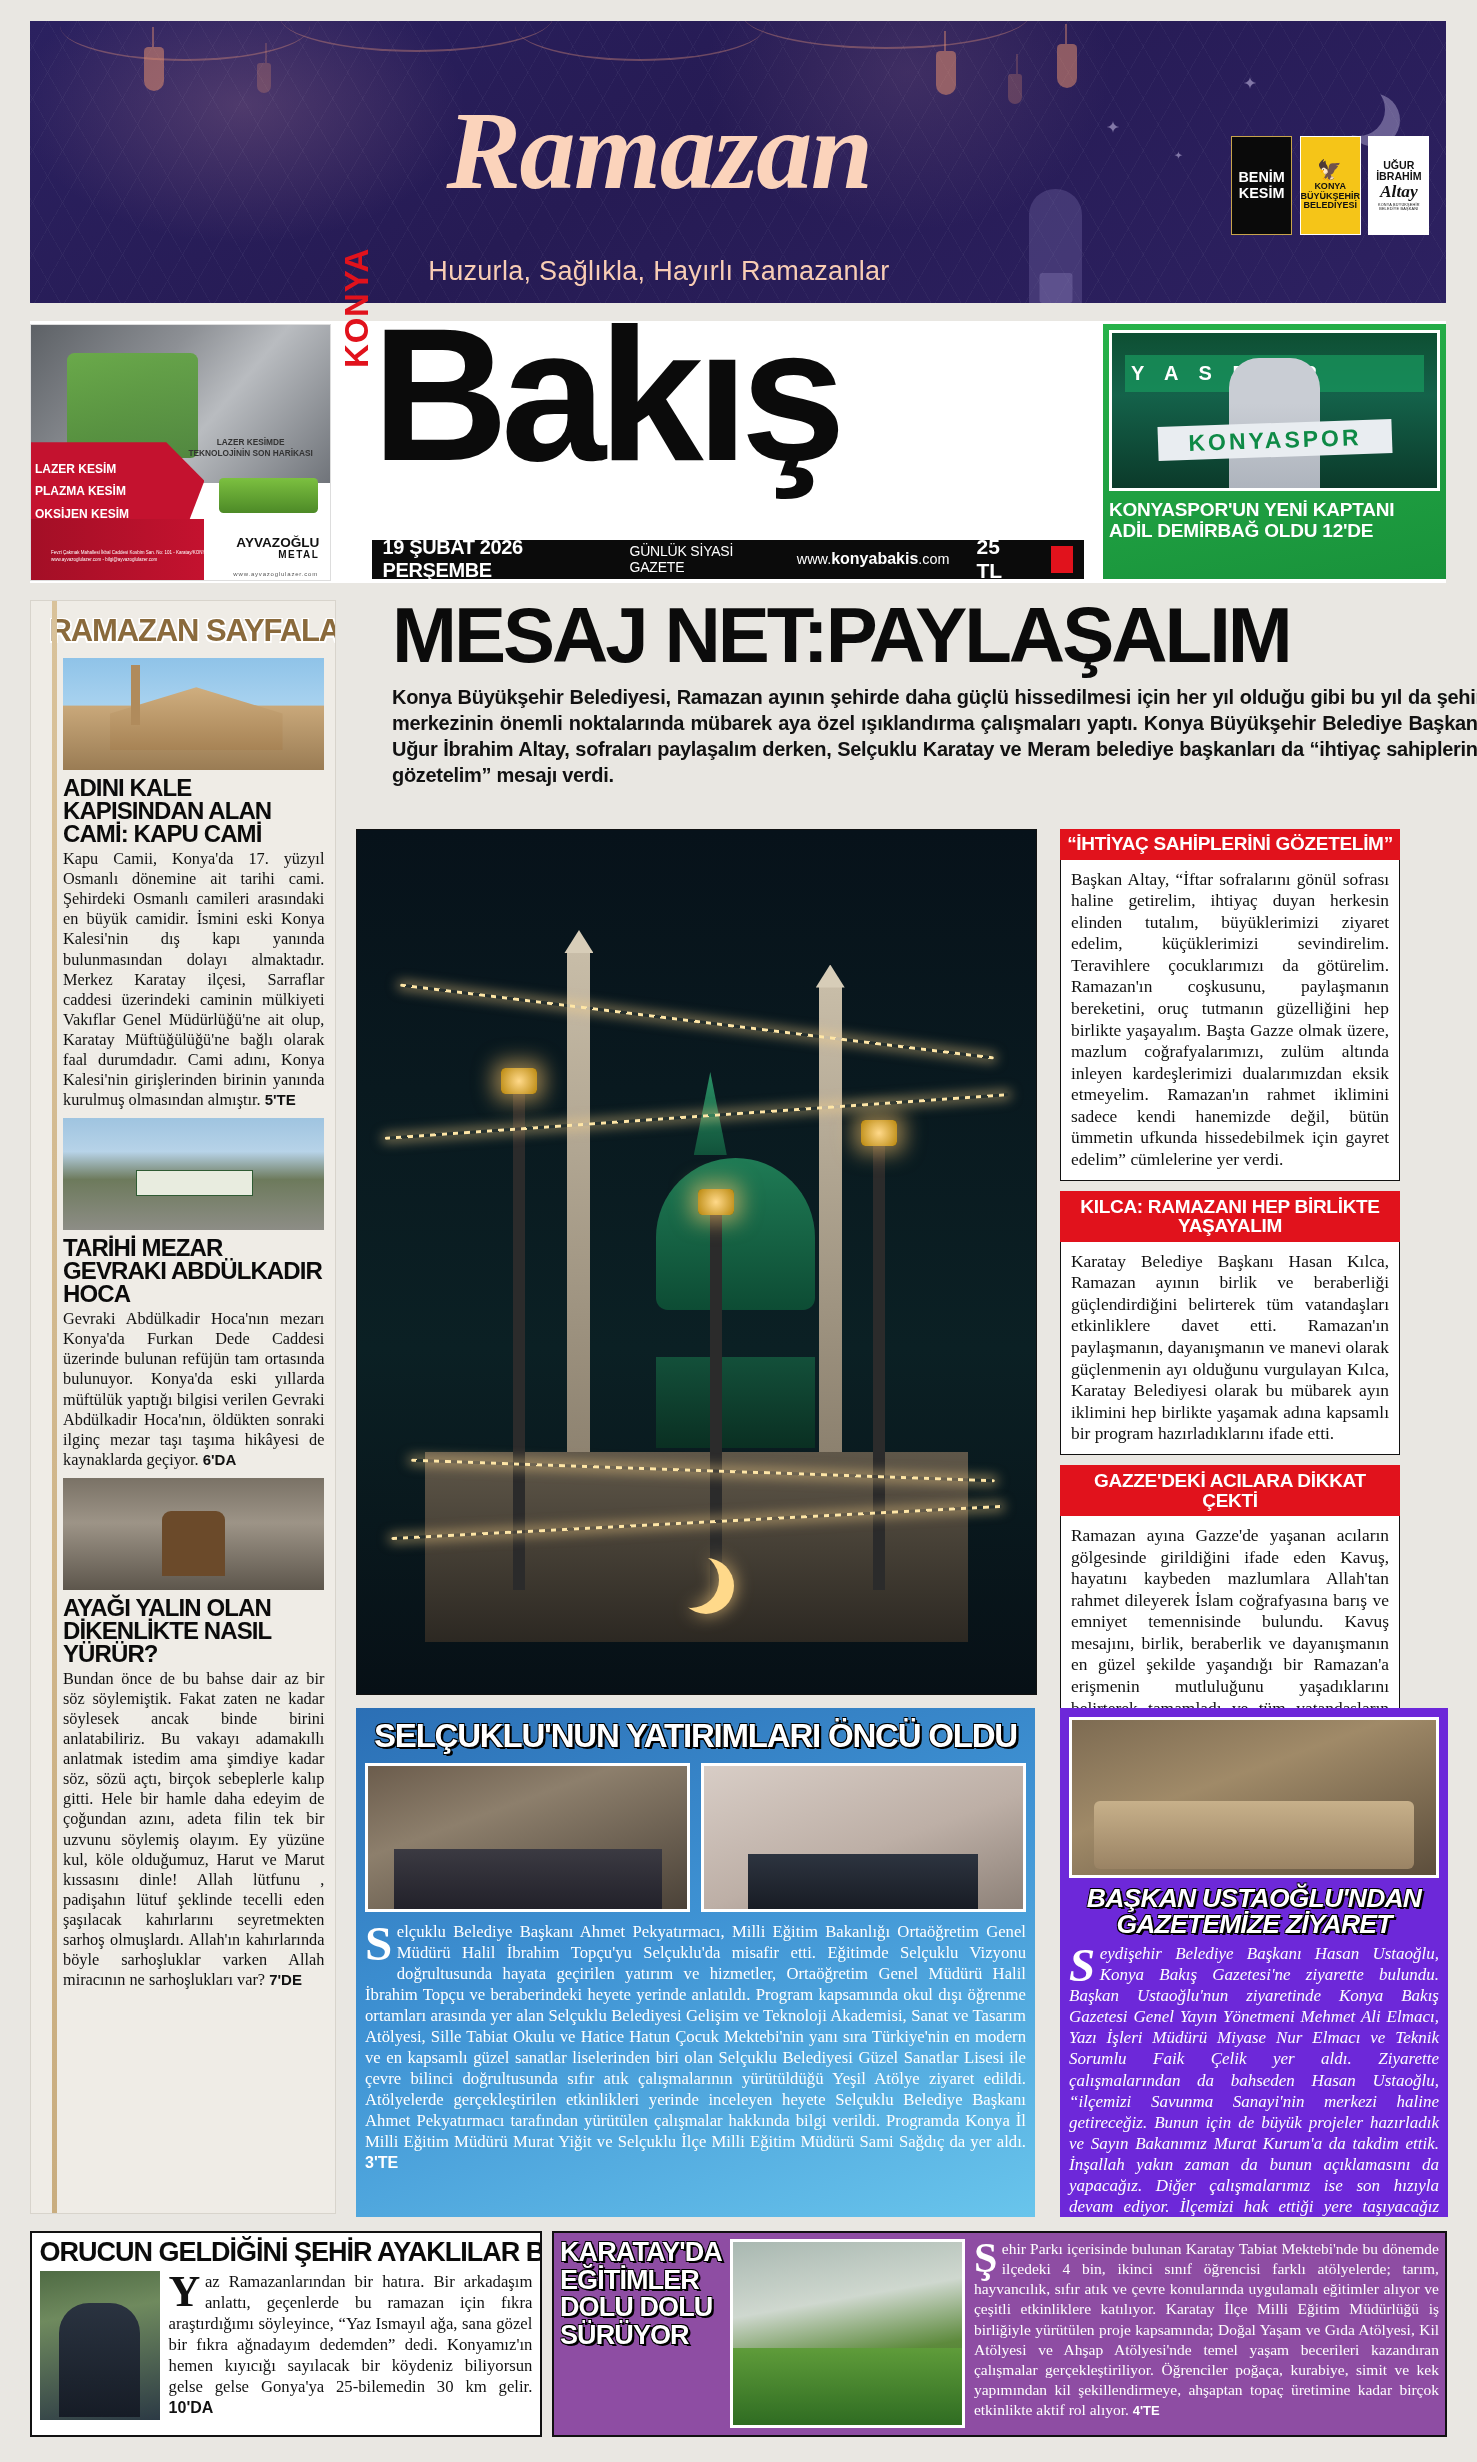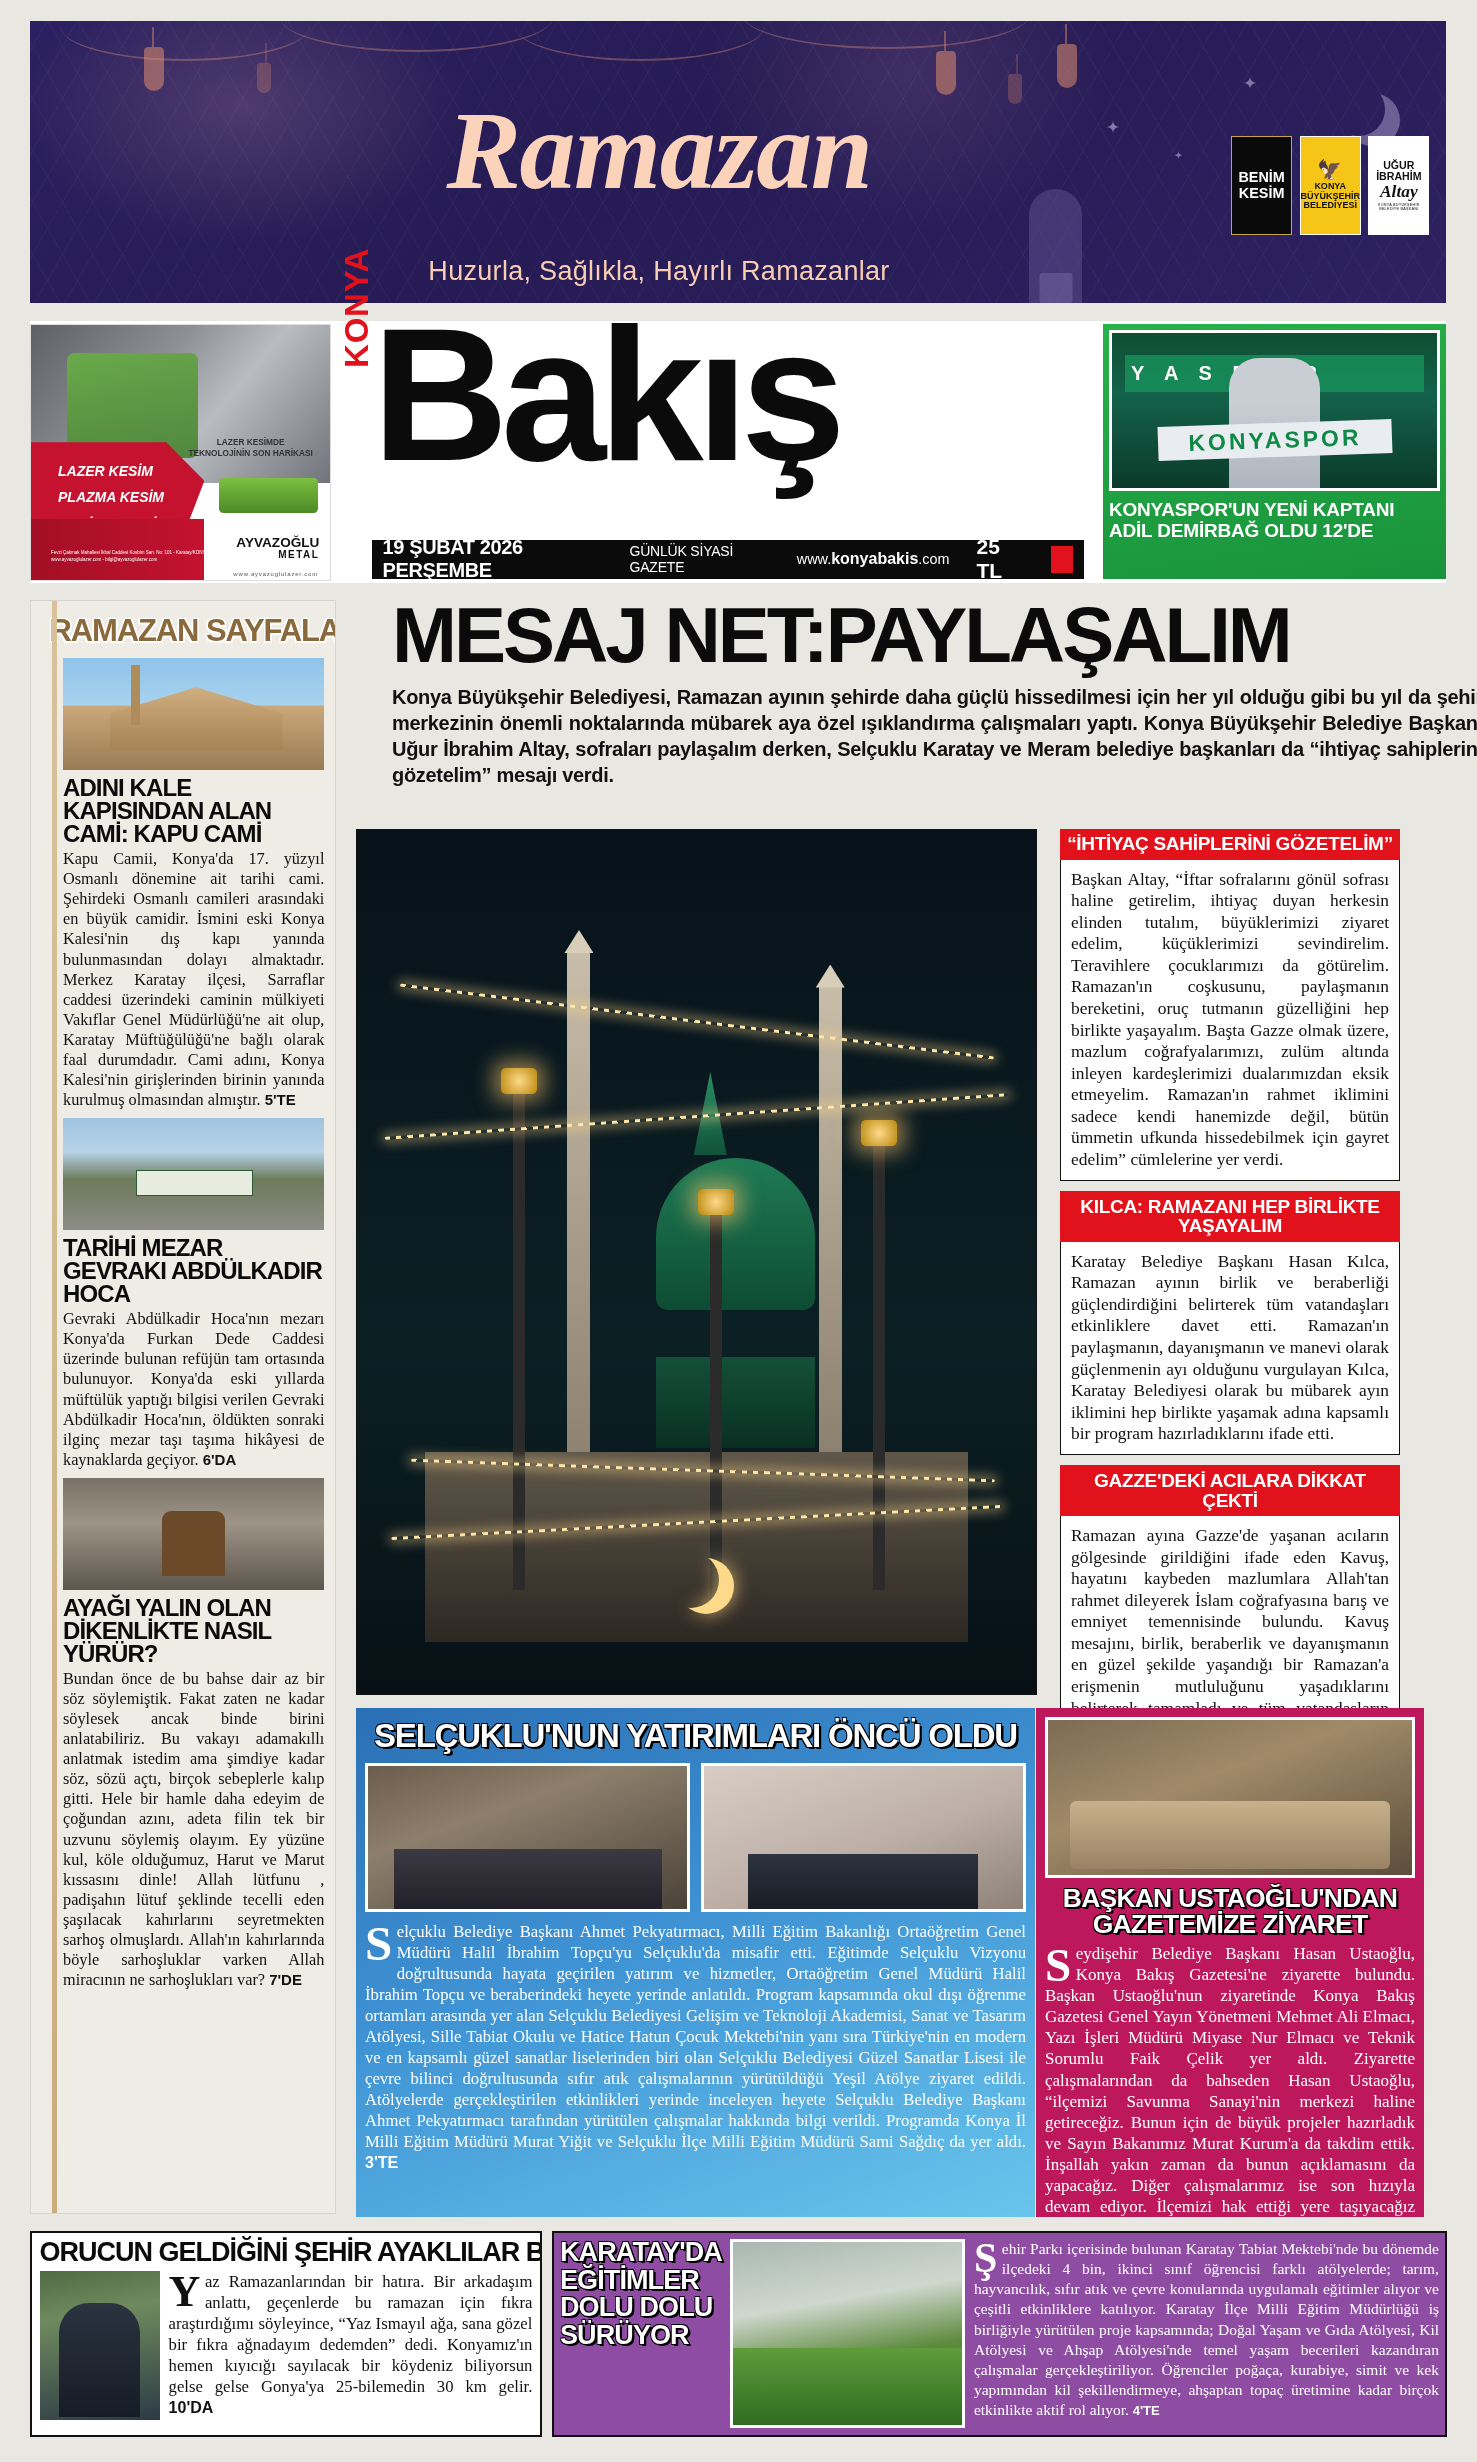--- a/index.html
+++ b/index.html
@@ -69,21 +69,21 @@
   
   .masthead{position:absolute;left:30px;top:321px;width:1416px;height:262px;background:#fff;}
   .ad-left{position:absolute;left:0;top:3px;width:299px;height:255px;background:#fff;overflow:hidden;
      border:0.8px solid #ddd;}
   .ad-photo{position:absolute;left:0;top:0;width:100%;height:62%;
      background:linear-gradient(130deg,#5d6166 0%,#8d9095 38%,#b9bcc0 60%,#70747a 100%);}
   .ad-photo:after{content:"";position:absolute;left:12%;top:18%;width:44%;height:66%;
      background:linear-gradient(160deg,#69b342,#3e7d28);border-radius:7.6px;opacity:.85;}
   .ad-red-chev{position:absolute;left:0;top:46%;width:58%;height:54%;background:#c4122f;
      clip-path:polygon(0 0,78% 0,100% 28%,78% 100%,0 100%);}
-  .ad-tags{position:absolute;left:27px;top:52%;color:#fff;font-size:14px;font-weight:700;line-height:1.9;font-style:italic;}
+  .ad-tags{position:absolute;left:4px;top:52%;color:#fff;font-size:12px;font-weight:700;line-height:1.9;}
   .ad-right-txt{position:absolute;right:7.6px;top:44%;width:48%;text-align:center;font-size:8.3px;
      font-weight:700;color:#333;line-height:1.25;}
   .ad-machine{position:absolute;right:12px;top:60%;width:99px;height:35px;
      background:linear-gradient(180deg,#7cc040,#4d8a27);border-radius:4.5px;}
   .ad-brandbar{position:absolute;left:0;bottom:0;width:100%;height:24%;
      background:linear-gradient(90deg,#a30f26 0%,#c4122f 58%,#fff 58%,#fff 100%);}
   .ad-addr{position:absolute;left:20px;bottom:16.7px;color:#fff;font-size:4.5px;line-height:1.5;}
   .ad-brand{position:absolute;right:10.6px;bottom:20px;color:#111;font-weight:700;font-size:13.6px;
      text-align:right;line-height:1;}
   .ad-brand small{display:block;font-size:10px;letter-spacing:1.5px;}
@@ -209,22 +209,22 @@
      background:linear-gradient(180deg,#3b3a42,#22212a);}
   .sp2{background:linear-gradient(160deg,#d8cdc6 0%,#bdafa6 55%,#8d8178 100%);}
   .sp2:after{content:"";position:absolute;left:14%;bottom:0;width:72%;height:38%;
      background:linear-gradient(180deg,#2d3440,#181c24);}
   .sel-body{margin-top:9px;color:#fff;font-family:"Liberation Serif",serif;font-size:16.7px;
      line-height:1.26;text-align:justify;}
   .sel-body .dropcap{float:left;font-size:49px;line-height:.82;font-weight:700;margin:3px 4.5px 0 0;}
   .sel-body .ref{font-family:"Liberation Sans",sans-serif;font-weight:700;font-size:16px;}
 
   
-  .ustaoglu{position:absolute;left:1036px;top:1708px;width:388px;height:509px;
-     background:#be185d;padding:9px;box-sizing:border-box;overflow:hidden;}
+  .ustaoglu{position:absolute;left:1060px;top:1708px;width:388px;height:509px;
+     background:#6d28d9;padding:9px;box-sizing:border-box;overflow:hidden;font-style:italic;}
   .us-photo{width:100%;height:161px;border:3.8px solid #fff;box-sizing:border-box;position:relative;
      background:linear-gradient(160deg,#7d6b52 0%,#a08a68 40%,#5c4e3c 100%);overflow:hidden;}
   .us-photo:after{content:"";position:absolute;left:6%;bottom:4%;width:88%;height:44%;
      background:linear-gradient(180deg,#c7b08a,#9a8364);border-radius:6px;}
   .us-title{color:#fff;font-weight:700;font-size:26.5px;text-align:center;line-height:1.0;
      letter-spacing:-0.8px;margin:6.8px 0 5.3px;
      text-shadow:2.3px 2.3px 0 #000,-0.8px -0.8px 0 #000,0.8px -0.8px 0 #000,-0.8px 0.8px 0 #000;}
   .us-body{color:#fff;font-family:"Liberation Serif",serif;font-size:17px;line-height:1.24;
      text-align:justify;}
   .us-body .dropcap{float:left;font-size:47px;line-height:.82;font-weight:700;margin:3px 4.5px 0 0;}

